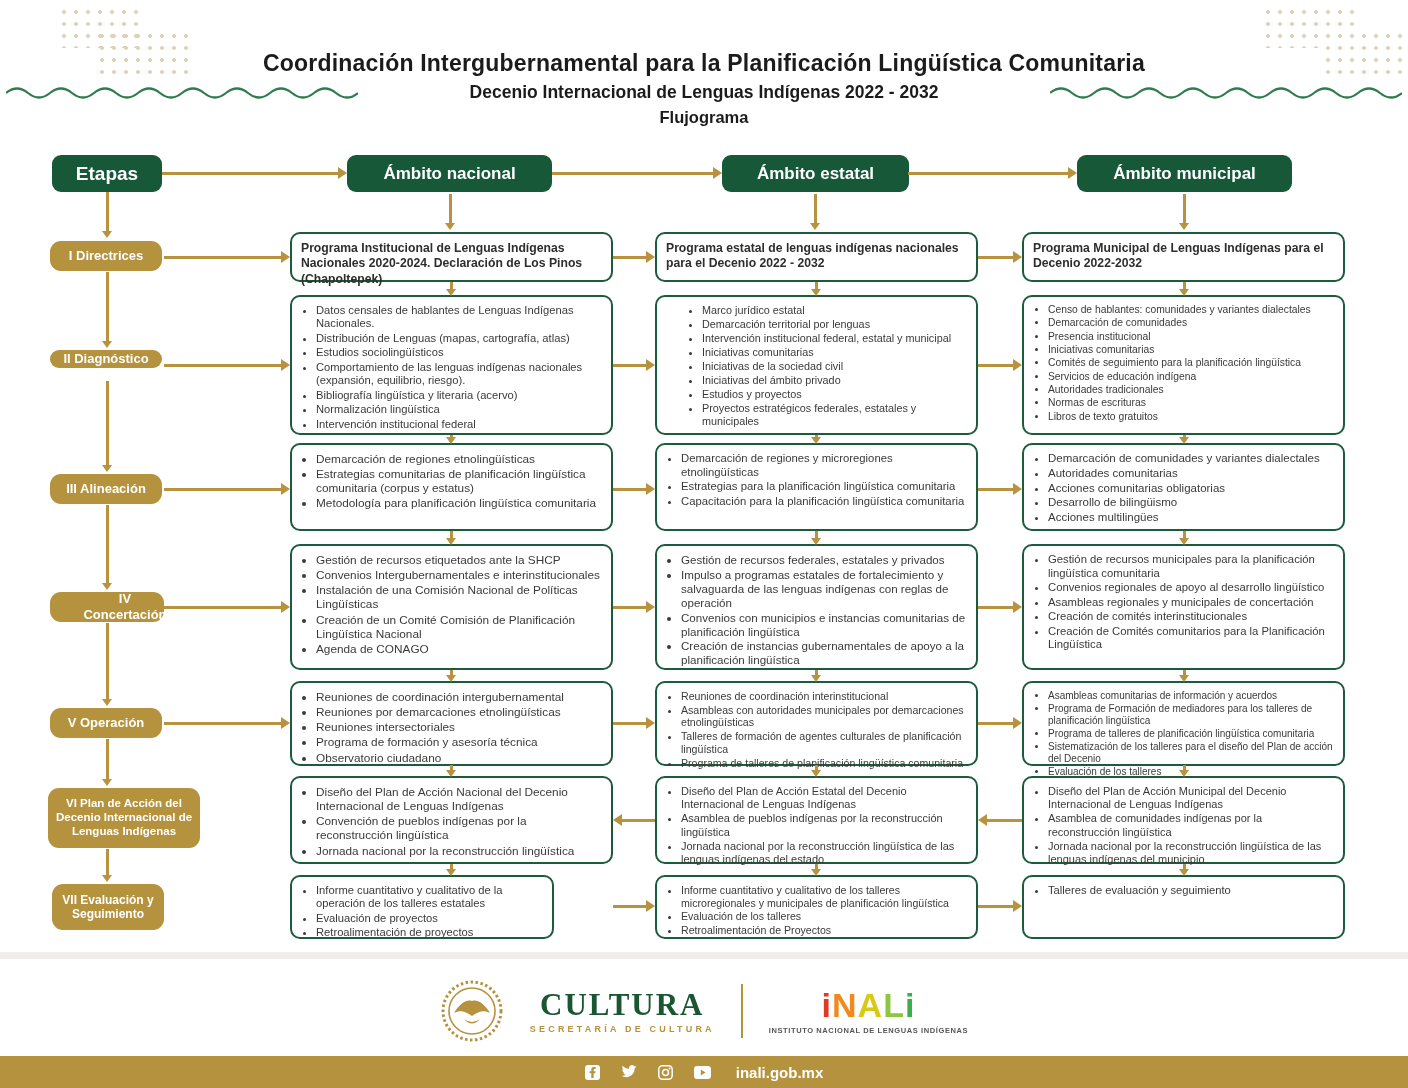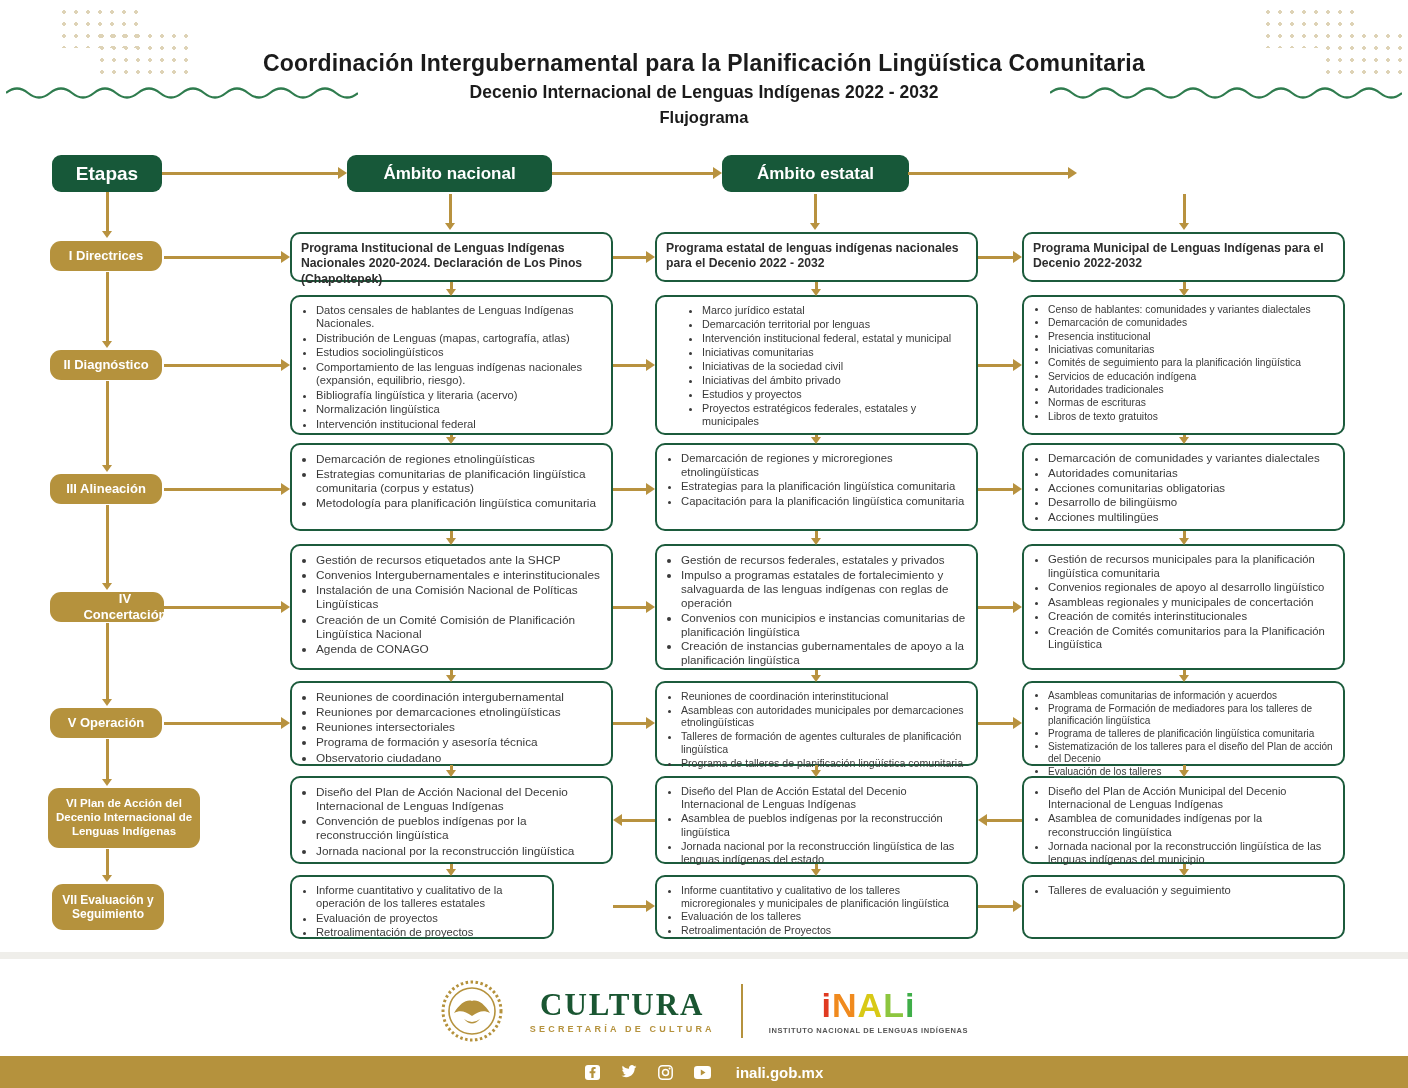--- a/index.html
+++ b/index.html
@@ -59,23 +59,24 @@
     <path class="wavepath" fill="none" stroke="#2f7c4e" stroke-width="2.2" d="M0,9 q11,-9 22,0 q11,9 22,0 q11,-9 22,0 q11,9 22,0 q11,-9 22,0 q11,9 22,0 q11,-9 22,0 q11,9 22,0 q11,-9 22,0 q11,9 22,0 q11,-9 22,0 q11,9 22,0 q11,-9 22,0 q11,9 22,0 q11,-9 22,0 q11,9 22,0"></path>
   </svg>
 
   <div class="title" id="main-title">Coordinación Intergubernamental para la Planificación Lingüística Comunitaria</div>
   <div class="title" id="sub-title">Decenio Internacional de Lenguas Indígenas 2022 - 2032</div>
   <div class="title" id="doc-label">Flujograma</div>
 
   <div class="hbox" style="left:52px;top:155px;width:110px;height:37px;font-size:19px;">Etapas</div>
   <div class="hbox" style="left:347px;top:155px;width:205px;height:37px;font-size:17px;">Ámbito nacional</div>
   <div class="hbox" style="left:722px;top:155px;width:187px;height:37px;font-size:17px;">Ámbito estatal</div>
+  <div class="hbox" style="left:1077px;top:155px;width:215px;height:37px;font-size:17px;">Ámbito municipal</div>
 
   <div class="stage" style="left:50px;top:241px;width:112px;height:30px;">I Directrices</div>
-  <div class="stage" style="left:50px;top:350px;width:112px;height:30px;">II Diagnóstico</div>
+  <div class="stage" style="left:50px;top:350px;width:112px;height:18px;">II Diagnóstico</div>
   <div class="stage" style="left:50px;top:474px;width:112px;height:30px;">III Alineación</div>
   <div class="stage" style="left:50px;top:592px;width:114px;height:30px;padding-left:40px;">IV Concertación</div>
   <div class="stage" style="left:50px;top:708px;width:112px;height:30px;">V Operación</div>
   <div class="stage" style="left:48px;top:788px;width:152px;height:60px;font-size:11.5px;">VI Plan de Acción del Decenio Internacional de Lenguas Indígenas</div>
   <div class="stage" style="left:52px;top:884px;width:112px;height:46px;font-size:12px;">VII Evaluación y Seguimiento</div>
 
   <div class="fbox" style="left:290px;top:232px;width:323px;height:50px;">
     <p>Programa Institucional de Lenguas Indígenas Nacionales 2020-2024. Declaración de Los Pinos (Chapoltepek)</p>
   </div>
   <div class="fbox" style="left:655px;top:232px;width:323px;height:50px;">

